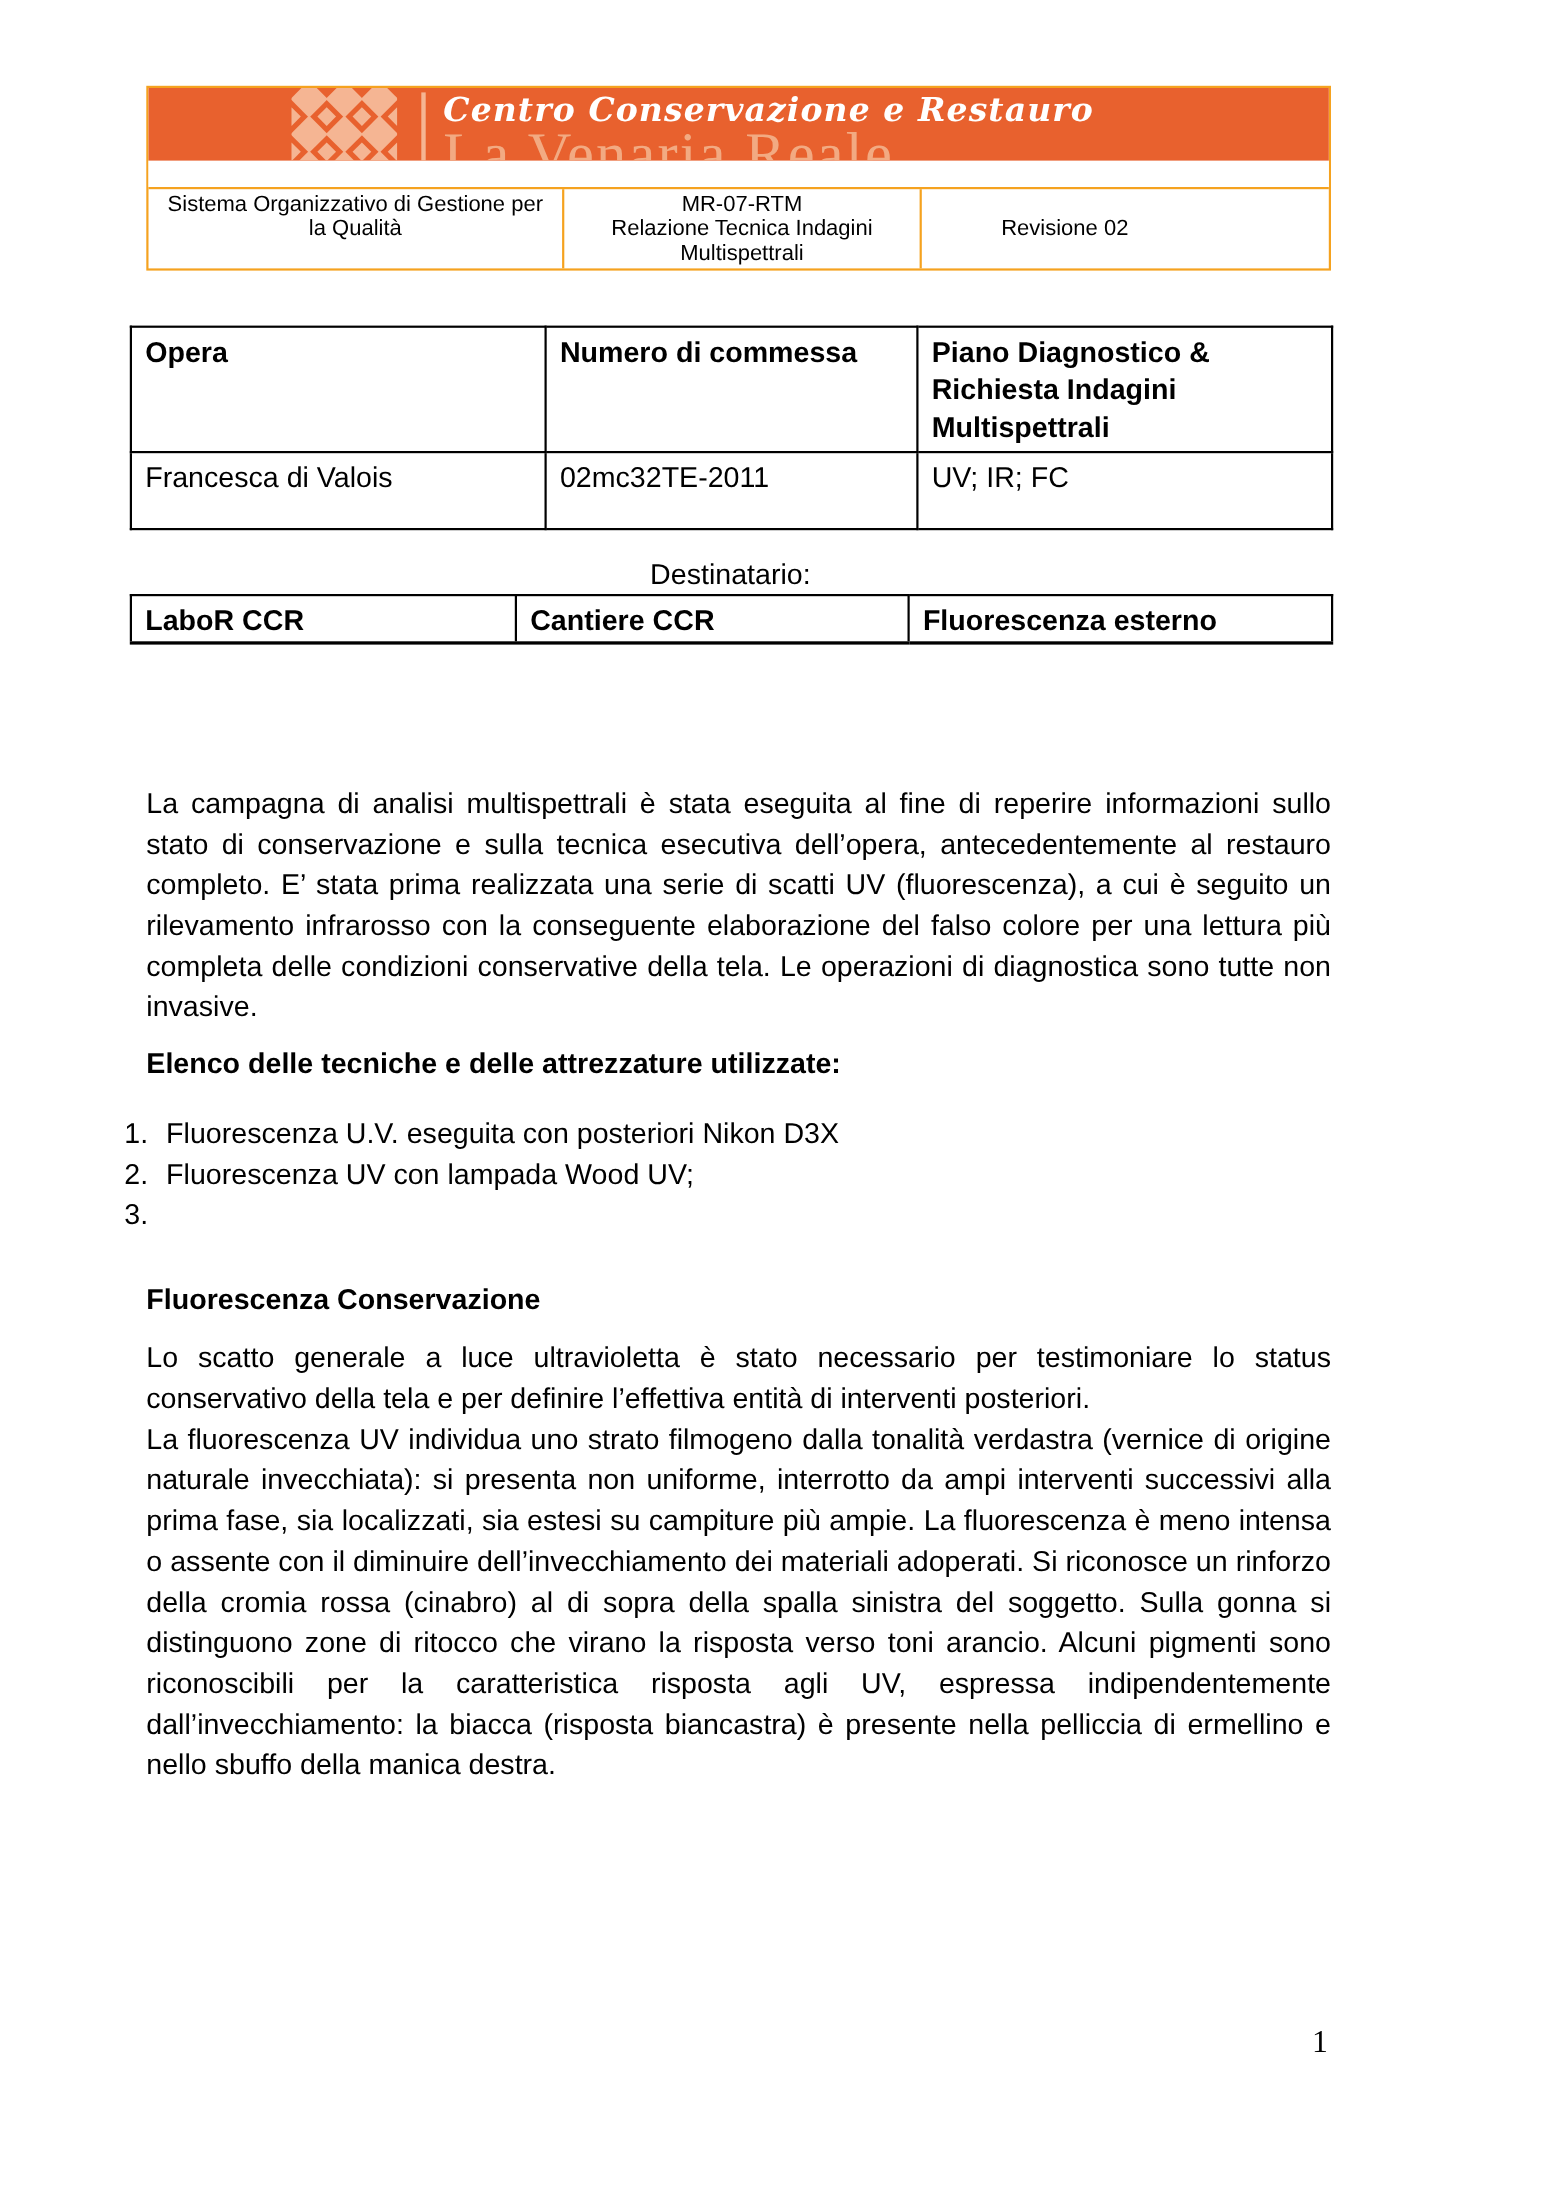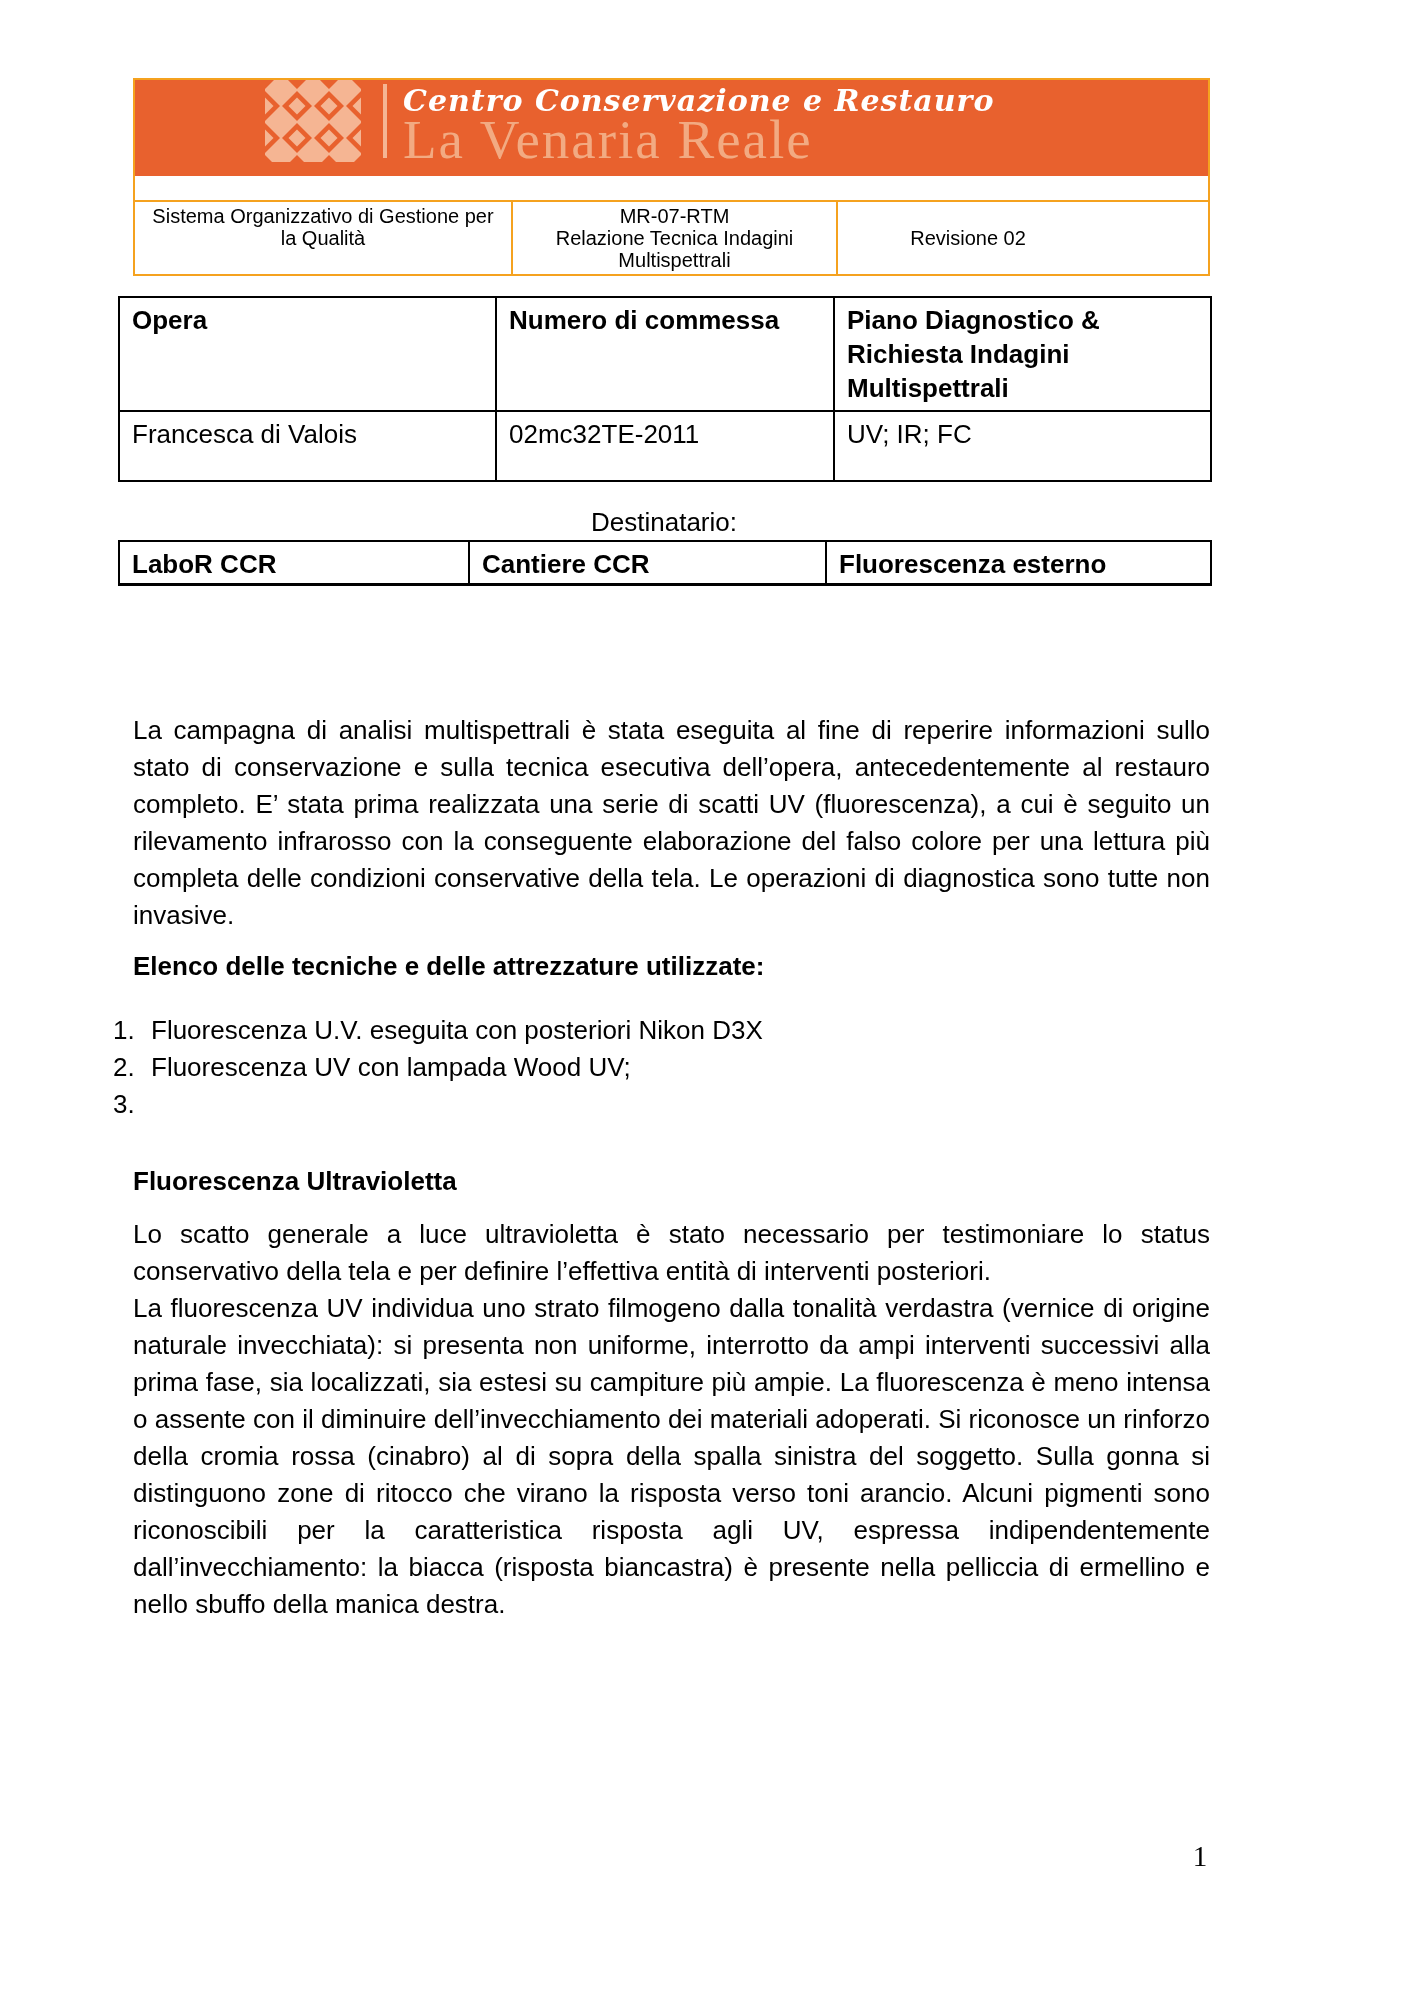--- a/index.html
+++ b/index.html
@@ -15,21 +15,21 @@
     font-family:"Liberation Sans",sans-serif;position:relative;overflow:hidden;
   }
   .page{position:absolute;inset:0;}
 
   
   .header-block{
     position:absolute;left:133px;top:78px;width:1077px;
     border:2px solid var(--header-border);
   }
   .banner{
-    height:96px;background:var(--banner-bg);position:relative;overflow:hidden;
+    height:66px;background:var(--banner-bg);position:relative;overflow:hidden;
   }
   .logo-wrap{position:absolute;left:130px;top:0;width:96px;height:82px;}
   .banner-sep{position:absolute;left:248px;top:4px;width:4px;height:74px;background:var(--banner-accent);}
   .banner-text{position:absolute;left:268px;top:5px;white-space:nowrap;}
   .banner-org{
     font-family:"DejaVu Serif",serif;font-style:italic;font-weight:bold;
     color:#ffffff;font-size:30px;line-height:32px;letter-spacing:1px;
   }
   .banner-name{
     font-family:"Liberation Serif",serif;color:var(--banner-title);
@@ -183,21 +183,21 @@
       </li>
       <li>
         <span class="num">2.</span>
         <span>Fluorescenza UV con lampada Wood UV;</span>
       </li>
       <li>
         <span class="num">3.</span>
       </li>
     </ol>
 
-    <div class="sec-heading uv-heading">Fluorescenza Ultravioletta</div>
+    <div class="sec-heading uv-heading">Fluorescenza Conservazione</div>
 
     <p class="uv-p1">Lo scatto generale a luce ultravioletta è stato necessario per testimoniare lo status conservativo della tela e per definire l’effettiva entità di interventi posteriori.</p>
     <p>La fluorescenza UV individua uno strato filmogeno dalla tonalità verdastra (vernice di origine naturale invecchiata): si presenta non uniforme, interrotto da ampi interventi successivi alla prima fase, sia localizzati, sia estesi su campiture più ampie. La fluorescenza è meno intensa o assente con il diminuire dell’invecchiamento dei materiali adoperati.  Si riconosce un rinforzo della cromia rossa (cinabro) al di sopra della spalla sinistra del soggetto. Sulla gonna si distinguono zone di ritocco che virano la risposta verso toni arancio. Alcuni pigmenti sono riconoscibili per la caratteristica risposta agli UV, espressa indipendentemente dall’invecchiamento: la biacca (risposta biancastra) è presente nella pelliccia di ermellino e nello sbuffo della manica destra.</p>
   </div>
 
   <div class="page-number">1</div>
 
 </div>
 
 </body></html>

